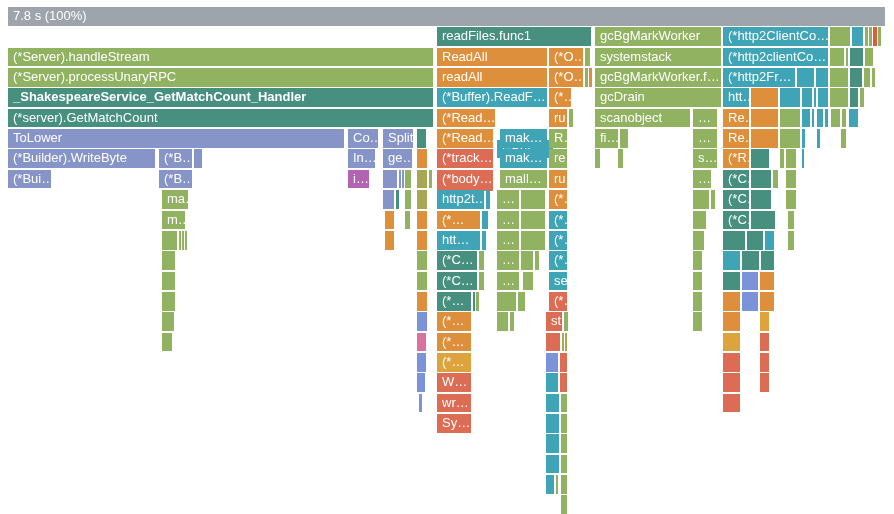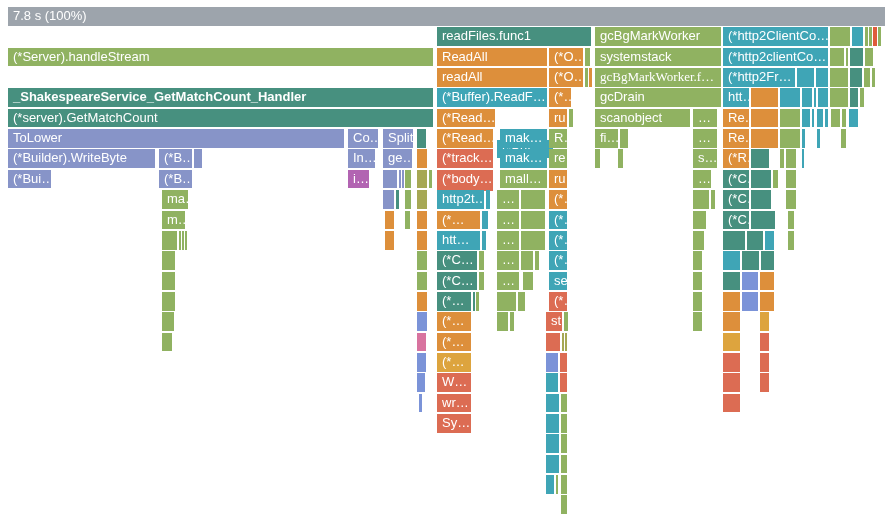--- a/index.html
+++ b/index.html
@@ -40,25 +40,26 @@
     <div class="frame" style="left: 8px; top: 47.7px; width: 425px; height: 18.7px; line-height: 18.7px; background: rgb(144, 178, 97);">(*Server).handleStream</div>
     <div class="frame" style="left: 437px; top: 47.7px; width: 110px; height: 18.7px; line-height: 18.7px; background: rgb(221, 143, 59);">ReadAll</div>
     <div class="frame" style="left: 549px; top: 47.7px; width: 34px; height: 18.7px; line-height: 18.7px; background: rgb(221, 143, 59);">(*O…</div>
     <div class="frame tiny" style="left: 585px; top: 47.7px; width: 5px; height: 18.7px; line-height: 18.7px; background: rgb(144, 178, 97);"></div>
     <div class="frame" style="left: 595px; top: 47.7px; width: 126px; height: 18.7px; line-height: 18.7px; background: rgb(144, 178, 97);">systemstack</div>
     <div class="frame" style="left: 723px; top: 47.7px; width: 105px; height: 18.7px; line-height: 18.7px; background: rgb(63, 165, 182);">(*http2clientCo…</div>
     <div class="frame tiny" style="left: 830px; top: 47.7px; width: 14px; height: 18.7px; line-height: 18.7px; background: rgb(144, 178, 97);"></div>
     <div class="frame tiny" style="left: 846px; top: 47.7px; width: 2px; height: 18.7px; line-height: 18.7px; background: rgb(144, 178, 97);"></div>
     <div class="frame tiny" style="left: 850px; top: 47.7px; width: 13px; height: 18.7px; line-height: 18.7px; background: rgb(71, 144, 127);"></div>
     <div class="frame tiny" style="left: 865px; top: 47.7px; width: 8px; height: 18.7px; line-height: 18.7px; background: rgb(144, 178, 97);"></div>
+    <div class="frame" style="left: 8px; top: 68.05px; width: 425px; height: 18.7px; line-height: 18.7px; background: rgb(144, 178, 97);">(*Server).processUnaryRPC</div>
     <div class="frame" style="left: 437px; top: 68.05px; width: 110px; height: 18.7px; line-height: 18.7px; background: rgb(221, 143, 59);">readAll</div>
     <div class="frame" style="left: 549px; top: 68.05px; width: 34px; height: 18.7px; line-height: 18.7px; background: rgb(221, 143, 59);">(*O…</div>
     <div class="frame tiny" style="left: 585px; top: 68.05px; width: 3px; height: 18.7px; line-height: 18.7px; background: rgb(144, 178, 97);"></div>
     <div class="frame tiny" style="left: 589px; top: 68.05px; width: 3px; height: 18.7px; line-height: 18.7px; background: rgb(221, 143, 59);"></div>
-    <div class="frame" style="left: 595px; top: 68.05px; width: 126px; height: 18.7px; line-height: 18.7px; background: rgb(144, 178, 97); font-family: Liberation Serif, serif;">gcBgMarkWorker.f…</div>
+    <div class="frame" style="left: 595px; top: 68.05px; width: 126px; height: 18.7px; line-height: 18.7px; background: rgb(144, 178, 97);">gcBgMarkWorker.f…</div>
     <div class="frame" style="left: 723px; top: 68.05px; width: 72px; height: 18.7px; line-height: 18.7px; background: rgb(63, 165, 182);">(*http2Fr…</div>
     <div class="frame tiny" style="left: 797px; top: 68.05px; width: 17px; height: 18.7px; line-height: 18.7px; background: rgb(63, 165, 182);"></div>
     <div class="frame tiny" style="left: 816px; top: 68.05px; width: 12px; height: 18.7px; line-height: 18.7px; background: rgb(63, 165, 182);"></div>
     <div class="frame tiny" style="left: 830px; top: 68.05px; width: 18px; height: 18.7px; line-height: 18.7px; background: rgb(144, 178, 97);"></div>
     <div class="frame tiny" style="left: 850px; top: 68.05px; width: 12px; height: 18.7px; line-height: 18.7px; background: rgb(71, 144, 127);"></div>
     <div class="frame tiny" style="left: 864px; top: 68.05px; width: 6px; height: 18.7px; line-height: 18.7px; background: rgb(144, 178, 97);"></div>
     <div class="frame tiny" style="left: 872px; top: 68.05px; width: 3px; height: 18.7px; line-height: 18.7px; background: rgb(144, 178, 97);"></div>
     <div class="frame" style="left: 8px; top: 88.4px; width: 425px; height: 18.7px; line-height: 18.7px; background: rgb(71, 144, 127); font-weight: bold;">_ShakespeareService_GetMatchCount_Handler</div>
     <div class="frame" style="left: 437px; top: 88.4px; width: 110px; height: 18.7px; line-height: 18.7px; background: rgb(63, 165, 182);">(*Buffer).ReadF…</div>
     <div class="frame" style="left: 549px; top: 88.4px; width: 22px; height: 18.7px; line-height: 18.7px; background: rgb(221, 143, 59);">(*…</div>

